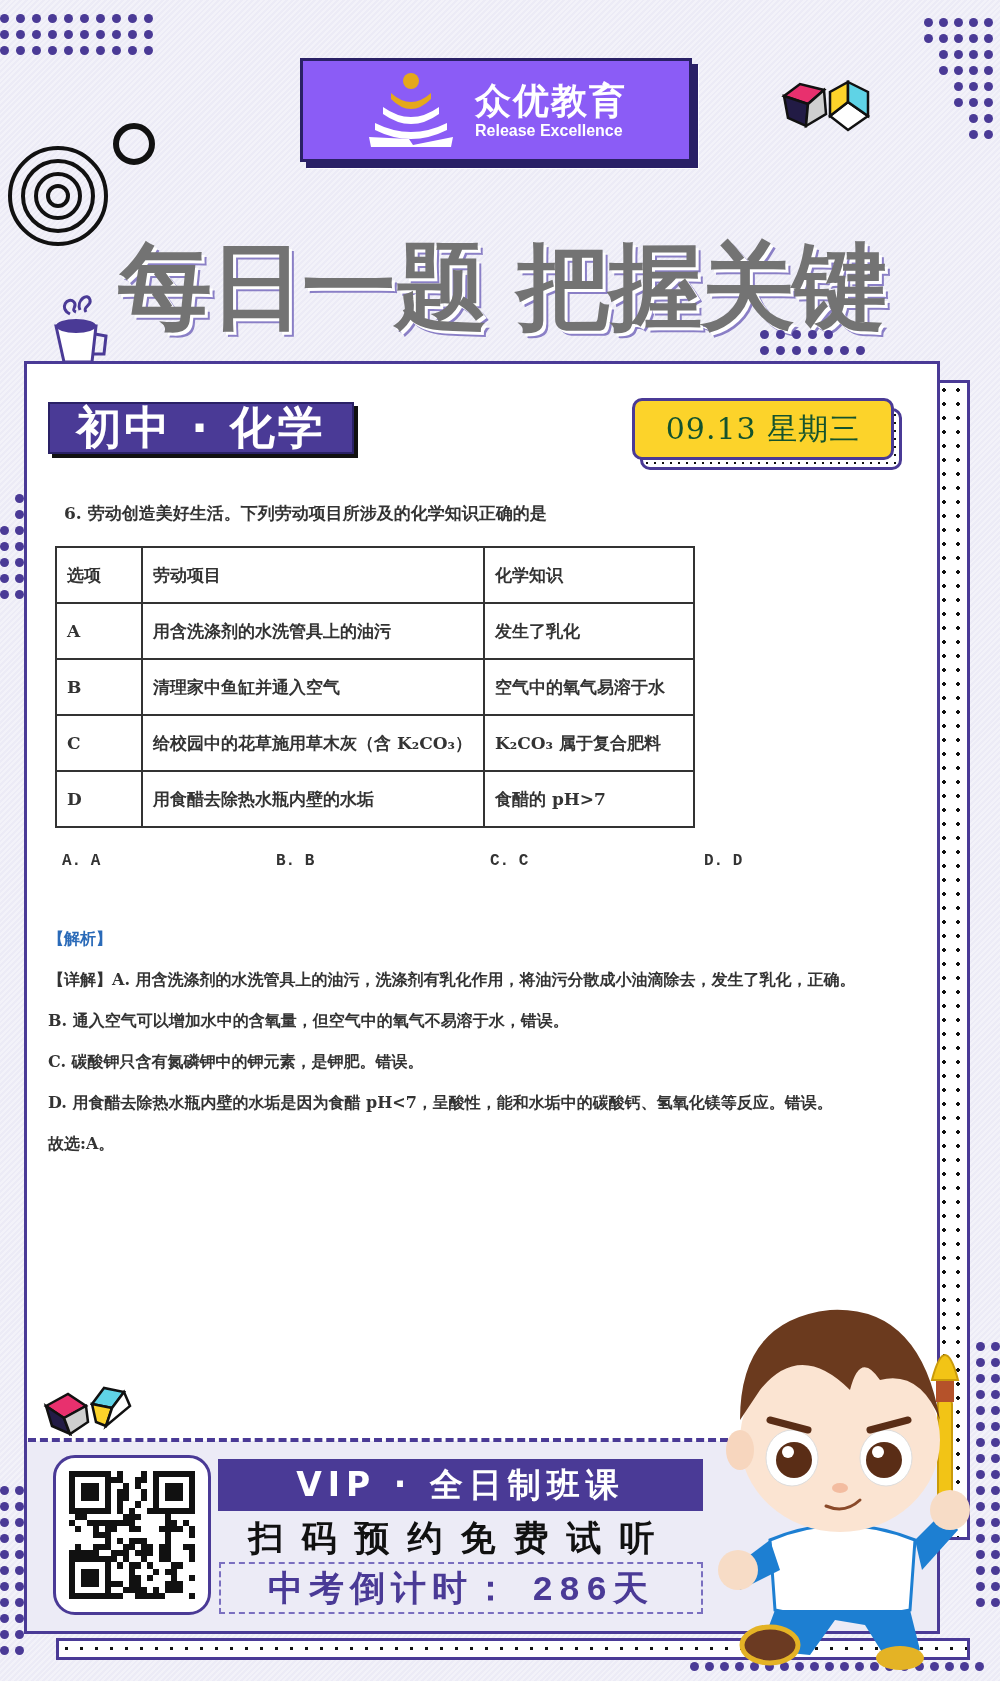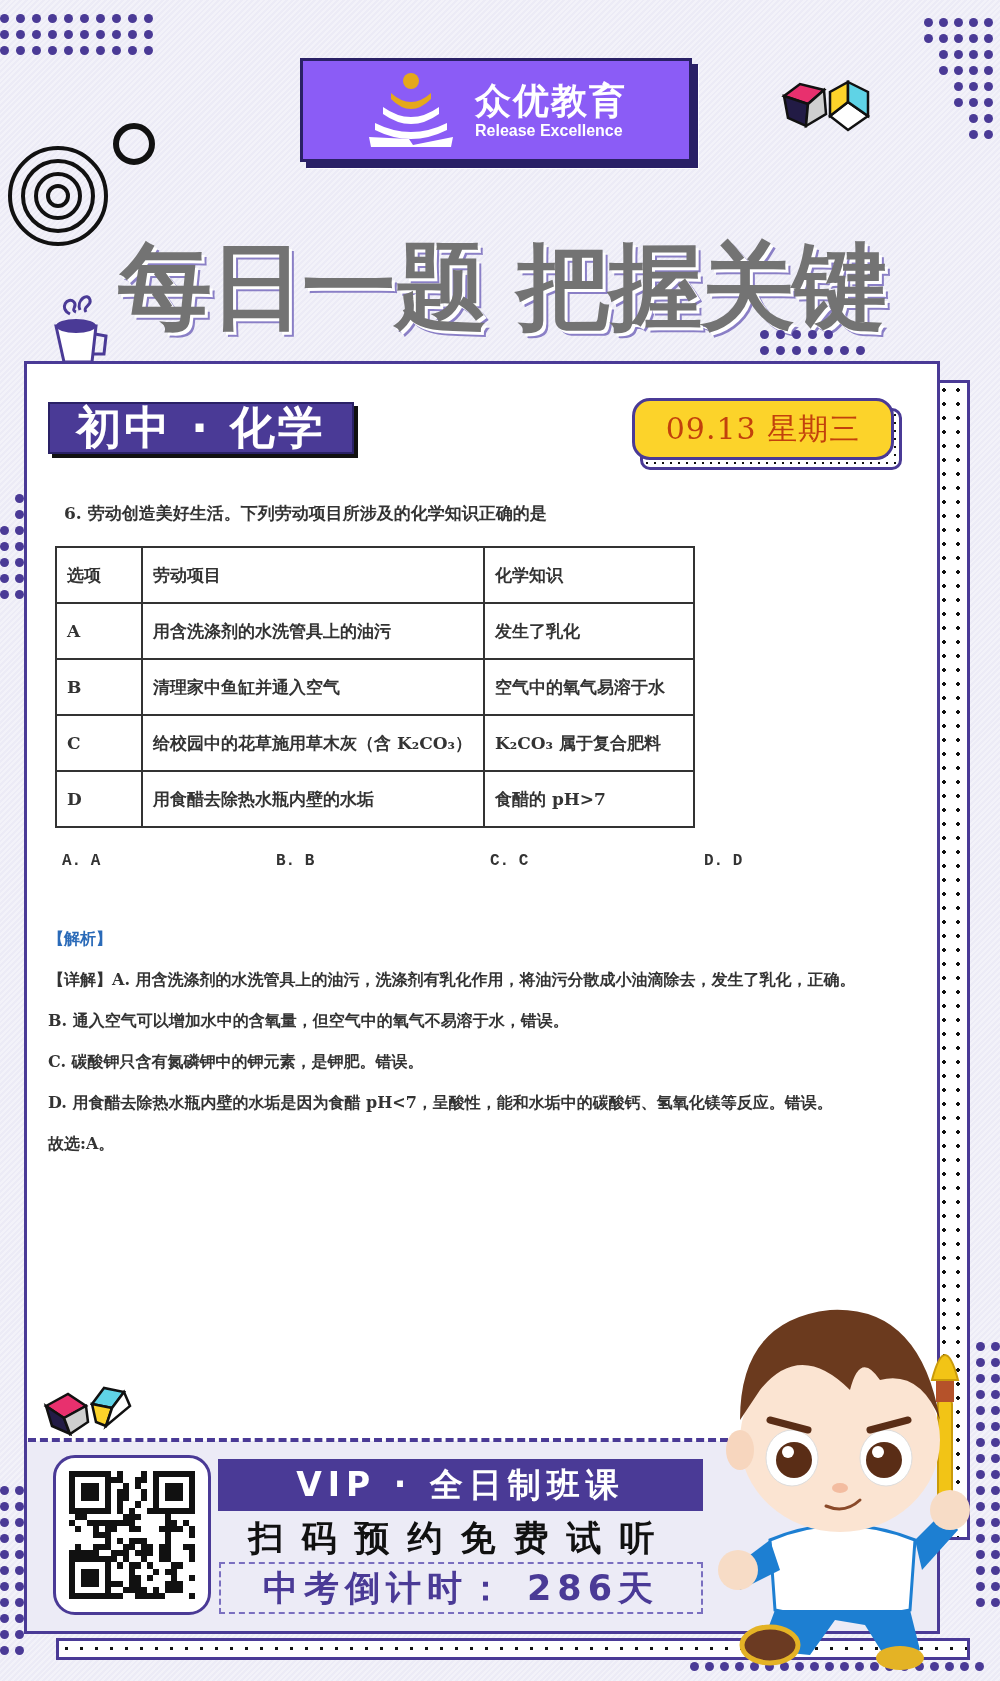--- a/index.html
+++ b/index.html
@@ -56,23 +56,23 @@
     display: flex; align-items: center; justify-content: center;
   }
   .date-wrap { position: absolute; left: 632px; top: 398px; width: 270px; height: 72px; }
   .date-shadow {
     position: absolute; left: 8px; top: 10px; width: 262px; height: 62px;
     border: 3px solid #4a3a96; border-radius: 10px; background: #fff;
     background-image: radial-gradient(#111 1.2px, transparent 1.4px); background-size: 8px 8px;
   }
   .date-tag {
     position: absolute; left: 0; top: 0; width: 262px; height: 62px;
-    background: #fcd32a; border: 3px solid #4a3a96; border-radius: 18px;
+    background: #fcd32a; border: 3px solid #4a3a96; border-radius: 10px;
     display: flex; align-items: center; justify-content: center;
-    font-family: "DejaVu Serif", serif; font-size: 30px; color: #c2410c; letter-spacing: 1px;
+    font-family: "DejaVu Serif", serif; font-size: 30px; color: #14532d; letter-spacing: 1px;
   }
 
   .question {
     position: absolute; left: 64px; top: 502px; font-family: "DejaVu Serif", serif;
     font-size: 17px; font-weight: bold; color: #333;
   }
   table.qtable {
     position: absolute; left: 55px; top: 546px; width: 640px;
     border-collapse: collapse; font-family: "DejaVu Serif", serif; font-size: 17px; font-weight: bold; color: #333;
   }
@@ -98,21 +98,21 @@
   .qr-grid b { background: #111; }
   .vip-bar {
     position: absolute; left: 218px; top: 1459px; width: 485px; height: 52px;
     background: #4a3a96; color: #fff; font-weight: bold; font-size: 33px; letter-spacing: 6px;
     display: flex; align-items: center; justify-content: center;
   }
   .scan-text { position: absolute; left: 218px; top: 1515px; width: 485px; height: 50px; text-align: center; font-weight: bold; font-size: 35px; letter-spacing: 18px; color: #111; }
   .countdown {
     position: absolute; left: 219px; top: 1562px; width: 484px; height: 52px;
     border: 2px dashed #7a6fc0; display: flex; align-items: center; justify-content: center;
-    font-weight: bold; font-size: 35px; color: #4a3a96; letter-spacing: 6px;
+    font-weight: bold; font-size: 35px; color: #4a3a96; letter-spacing: 6px; font-family: Liberation Mono, monospace;
   }
   .bottom-band {
     position: absolute; left: 56px; top: 1638px; width: 914px; height: 22px;
     background: #fff; border: 3px solid #4a3a96;
     background-image: radial-gradient(#111 1.6px, transparent 1.8px); background-size: 15px 15px;
   }
 
   
   .cube { position: absolute; width: 44px; height: 44px; }
   .mascot { position: absolute; left: 700px; top: 1280px; width: 280px; height: 390px; }

